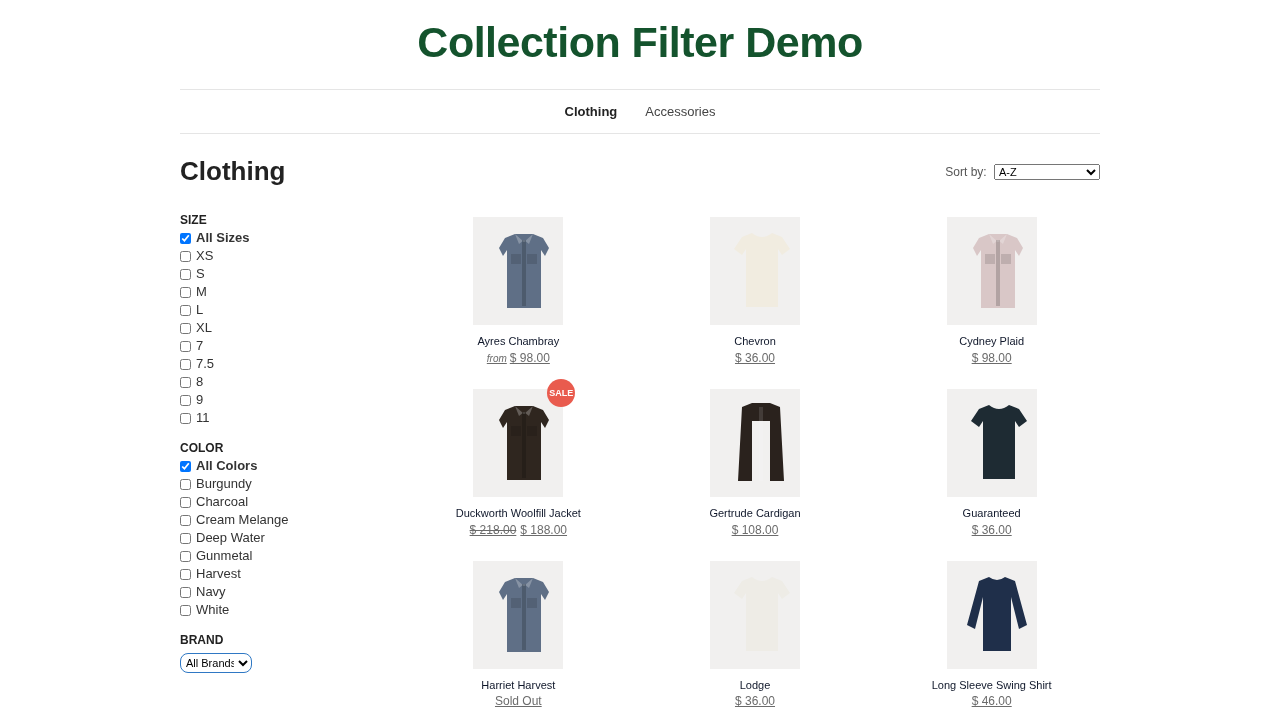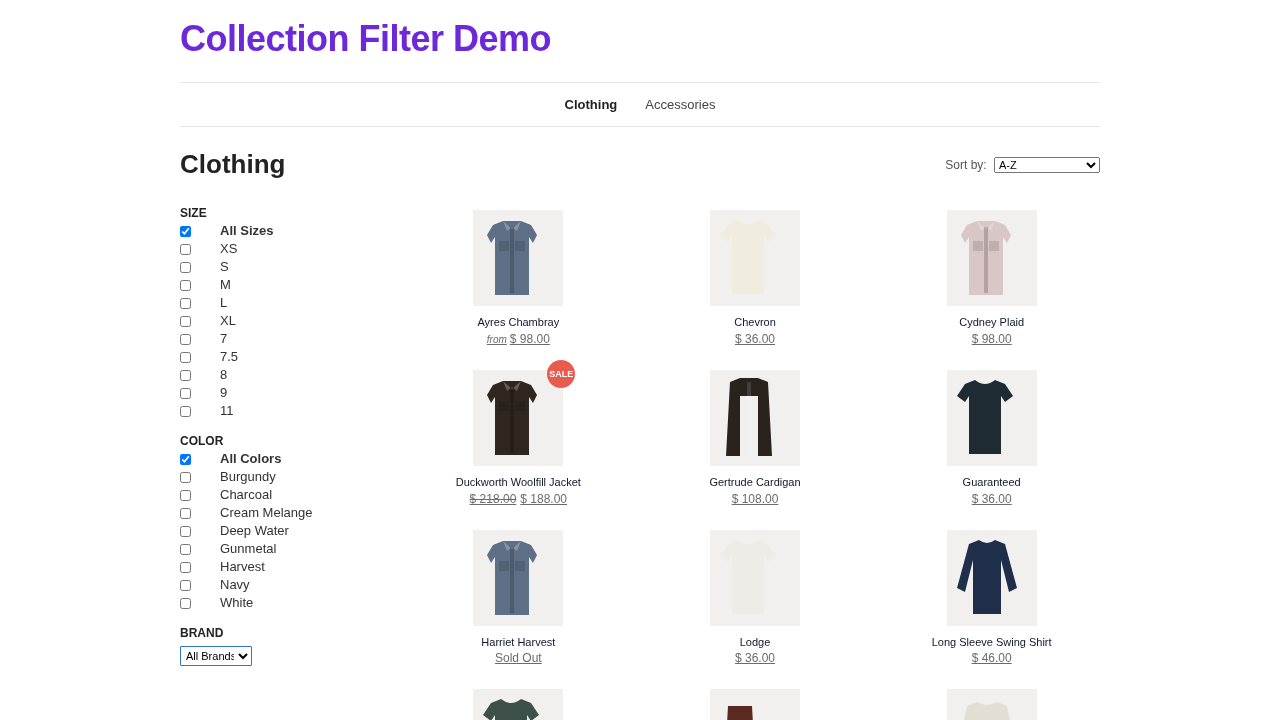--- a/index.html
+++ b/index.html
@@ -8,23 +8,24 @@
     background: #fff;
     color: #333;
     font-size: 13px;
   }
   .page {
     width: 960px;
     margin: 0 auto;
     padding: 0 20px;
   }
   h1.title {
-    font-size: 36px;
+    font-size: 43px;
     font-weight: 700;
-    color: #6d28d9;
+    text-align: center;
+    color: #14532d;
     padding: 18px 0 22px;
     letter-spacing: -0.5px;
   }
   .nav {
     border-top: 1px solid #e5e5e5;
     border-bottom: 1px solid #e5e5e5;
     text-align: center;
     padding: 14px 0;
   }
   .nav a {
@@ -74,56 +75,55 @@
     margin-bottom: 2px;
     text-transform: uppercase;
   }
   .filter-opt {
     display: flex;
     align-items: center;
     font-size: 13px;
     color: #333;
     line-height: 18px;
     cursor: pointer;
-    gap: 24px;
   }
   .filter-opt input {
     margin-right: 5px;
     width: 11px;
     height: 11px;
   }
   .filter-opt.checked { font-weight: 700; }
   .brand-select {
     margin-top: 4px;
     width: 72px;
     font-size: 11px;
     border: 1px solid #2f78c4;
-    border-radius: 1px;
+    border-radius: 8px;
     padding: 2px 1px;
     background: #fff;
   }
   .grid {
     flex: 1;
     display: grid;
     grid-template-columns: repeat(3, 1fr);
     gap: 20px 20px;
     padding-left: 30px;
   }
   .card {
     text-align: center;
     position: relative;
   }
   .thumb {
     width: 90px;
-    height: 96px;
+    height: 108px;
     margin: 4px auto;
     background: #f1f0ef;
     display: flex;
     align-items: center;
-    justify-content: flex-start;
+    justify-content: flex-end;
     position: relative;
   }
   .thumb svg { display:block; }
   .badge {
     position: absolute;
     top: -10px;
     right: -12px;
     background: #e95b4e;
     color: #fff;
     font-size: 9px;

